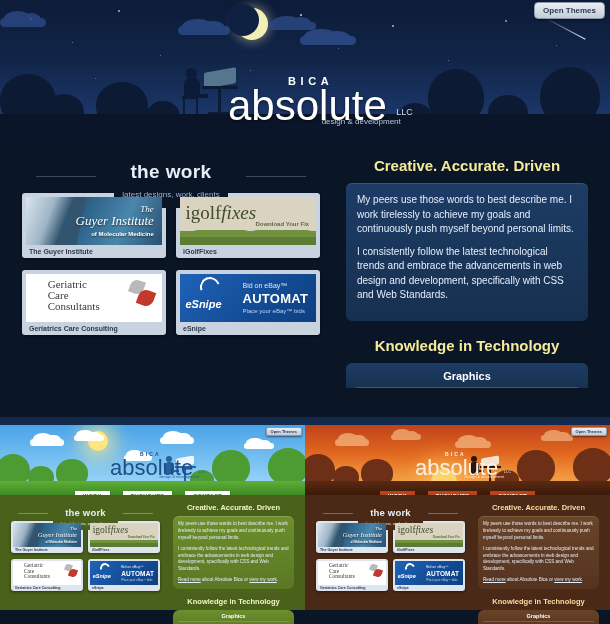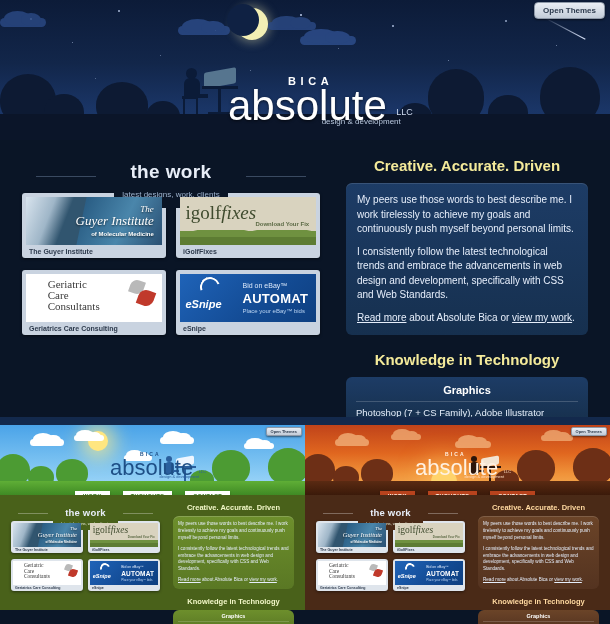--- a/index.html
+++ b/index.html
@@ -394,27 +394,25 @@
         </div>
 
       </div>
     </div>
 
     <div class="col-right">
       <div class="h2">Creative. Accurate. Driven</div>
       <div class="panel">
         <p>My peers use those words to best describe me. I work tirelessly to achieve my goals and continuously push myself beyond personal limits.</p>
         <p>I consistently follow the latest technological trends and embrace the advancements in web design and development, specifically with CSS and Web Standards.</p>
-        <p style="margin-bottom:0"><a href="#">Read more</a><span> about Absolute Bica or </span><a href="#">view my work</a><span>.</span></p>
       </div>
       <div class="h2 k">Knowledge in Technology</div>
       <div class="techbox">
         <div class="tt">Graphics</div>
         <div class="hr"></div>
-        <div class="tl">Photoshop (7 + CS Family), Adobe Illustrator</div>
       </div>
     </div>
   </div>
 
   <div class="themebtn">Open Themes</div>
 </div>
 
 <div class="site day mini" id="theme-day">
   <div class="topbar night-strip"></div>
   <div class="sky">

